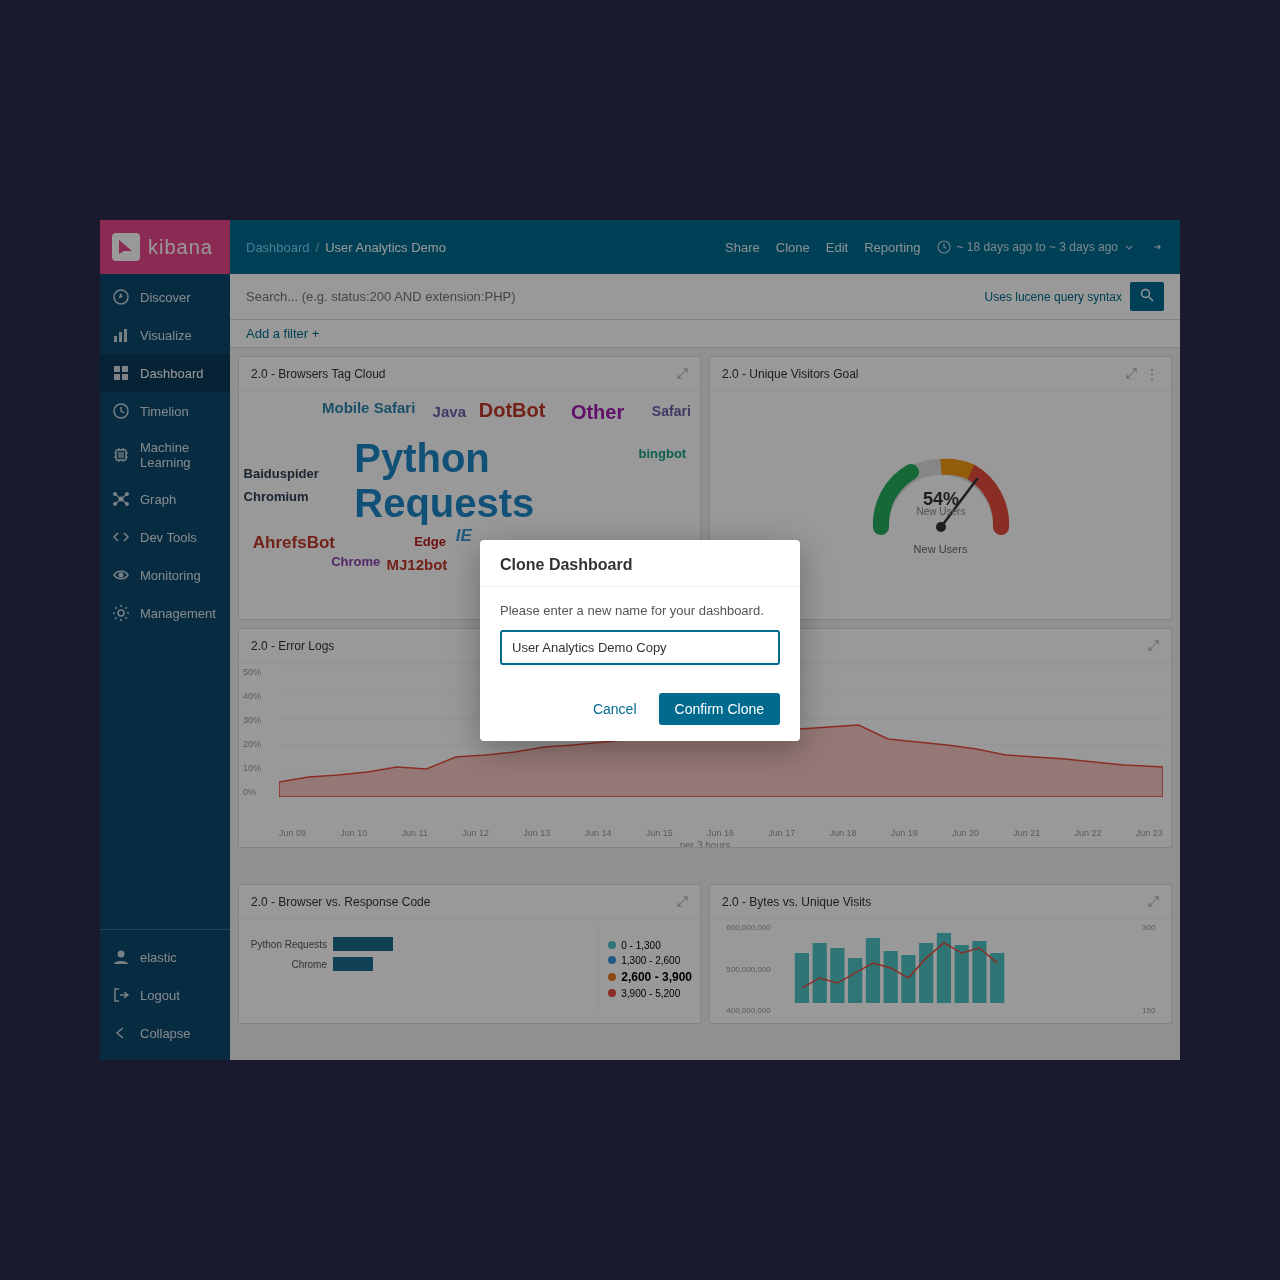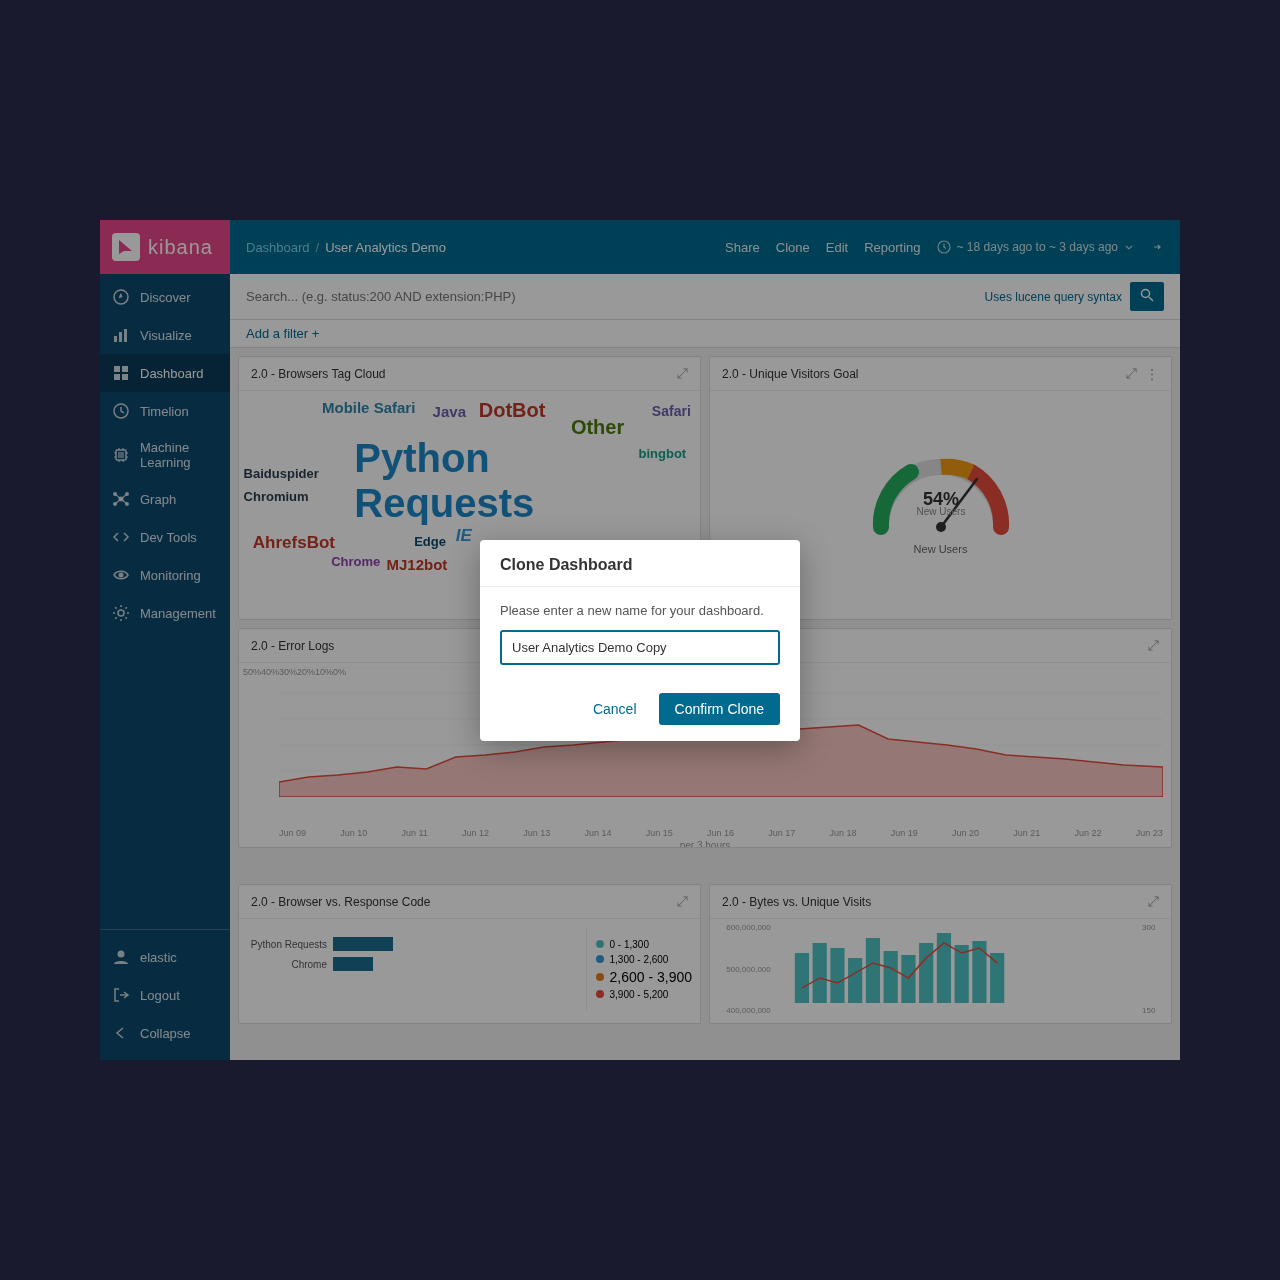--- a/index.html
+++ b/index.html
@@ -249,27 +249,27 @@
 
       <div class="panel">
         <div class="panel-header">
           <span>2.0 - Browsers Tag Cloud</span>
           <span class="panel-expand">⤢</span>
         </div>
         <div class="tag-cloud" style="position:relative; height:190px;">
           <span class="word w-mobile" style="font-size:15px;color:#2e86ab;position:absolute;top:8px;left:18%;">Mobile Safari</span>
           <span class="word w-java" style="font-size:15px;color:#6b5ea8;position:absolute;top:12px;left:42%;">Java</span>
           <span class="word w-dotbot" style="font-size:20px;color:#c0392b;position:absolute;top:8px;left:52%;">DotBot</span>
-          <span class="word" style="font-size:20px;color:#4d7c0f;position:absolute;top:25px;left:72%;">Other</span>
+          <span class="word" style="font-size:20px;color:#a21caf;position:absolute;top:10px;left:72%;">Other</span>
           <span class="word" style="font-size:14px;color:#6b5ea8;position:absolute;top:12px;right:2%;">Safari</span>
           <span class="word" style="font-size:13px;color:#2c3e50;position:absolute;top:75px;left:1%;">Baiduspider</span>
           <span class="word w-python" style="font-size:40px;color:#1f88c7;position:absolute;top:45px;left:50%;transform:translateX(-50%);">Python Requests</span>
           <span class="word" style="font-size:13px;color:#2c3e50;position:absolute;top:98px;left:1%;">Chromium</span>
           <span class="word" style="font-size:17px;color:#c0392b;position:absolute;bottom:28px;left:3%;">AhrefsBot</span>
-          <span class="word" style="font-size:13px;color:#0c4a6e;position:absolute;bottom:32px;left:38%;">Edge</span>
+          <span class="word" style="font-size:13px;color:#b91c1c;position:absolute;bottom:32px;left:38%;">Edge</span>
           <span class="word" style="font-size:17px;color:#3498db;position:absolute;bottom:35px;left:47%;font-style:italic;">IE</span>
           <span class="word" style="font-size:13px;color:#16a085;position:absolute;top:55px;right:3%;">bingbot</span>
           <span class="word" style="font-size:13px;color:#8e44ad;position:absolute;bottom:12px;left:20%;">Chrome</span>
           <span class="word" style="font-size:15px;color:#c0392b;position:absolute;bottom:8px;left:32%;margin-top:9px;">MJ12bot</span>
         </div>
       </div>
 
       <div class="panel">
         <div class="panel-header">
           <span>2.0 - Unique Visitors Goal</span>
@@ -301,21 +301,21 @@
         </div>
       </div>
 
       <div class="panel error-logs-panel" style="grid-column:1/-1;">
         <div class="panel-header">
           <span>2.0 - Error Logs</span>
           <span class="panel-expand">⤢</span>
         </div>
         <div class="chart-area" style="display:flex;gap:0;height:165px;padding:4px 8px 4px 40px;position:relative;">
 
-          <div style="position:absolute;left:4px;top:4px;height:130px;display:flex;flex-direction:row;justify-content:space-between;font-size:9px;color:#999;">
+          <div style="position:absolute;left:4px;top:4px;height:130px;display:flex;flex-direction:column;justify-content:space-between;font-size:9px;color:#999;">
             <span>50%</span>
             <span>40%</span>
             <span>30%</span>
             <span>20%</span>
             <span>10%</span>
             <span>0%</span>
           </div>
           <svg viewBox="0 0 900 130" preserveAspectRatio="none" style="flex:1;height:130px;">
 
             <line x1="0" y1="0" x2="900" y2="0" stroke="#eee" stroke-width="0.5"></line>
@@ -374,21 +374,21 @@
                   <circle cx="5" cy="5" r="4" fill="#4fc3c3"></circle>
                 </svg>
               <span>0 - 1,300</span>
             </div>
             <div style="display:flex;align-items:center;gap:4px;font-size:10px;">
               <svg width="10" height="10">
                   <circle cx="5" cy="5" r="4" fill="#3498db"></circle>
                 </svg>
               <span>1,300 - 2,600</span>
             </div>
-            <div style="display:flex;align-items:center;gap:4px;font-size:14px;">
+            <div style="display:flex;align-items:center;gap:4px;font-size:12px;font-weight:bold;">
               <svg width="10" height="10">
                   <circle cx="5" cy="5" r="4" fill="#e67e22"></circle>
                 </svg>
               <span>2,600 - 3,900</span>
             </div>
             <div style="display:flex;align-items:center;gap:4px;font-size:10px;">
               <svg width="10" height="10">
                   <circle cx="5" cy="5" r="4" fill="#e74c3c"></circle>
                 </svg>
               <span>3,900 - 5,200</span>

